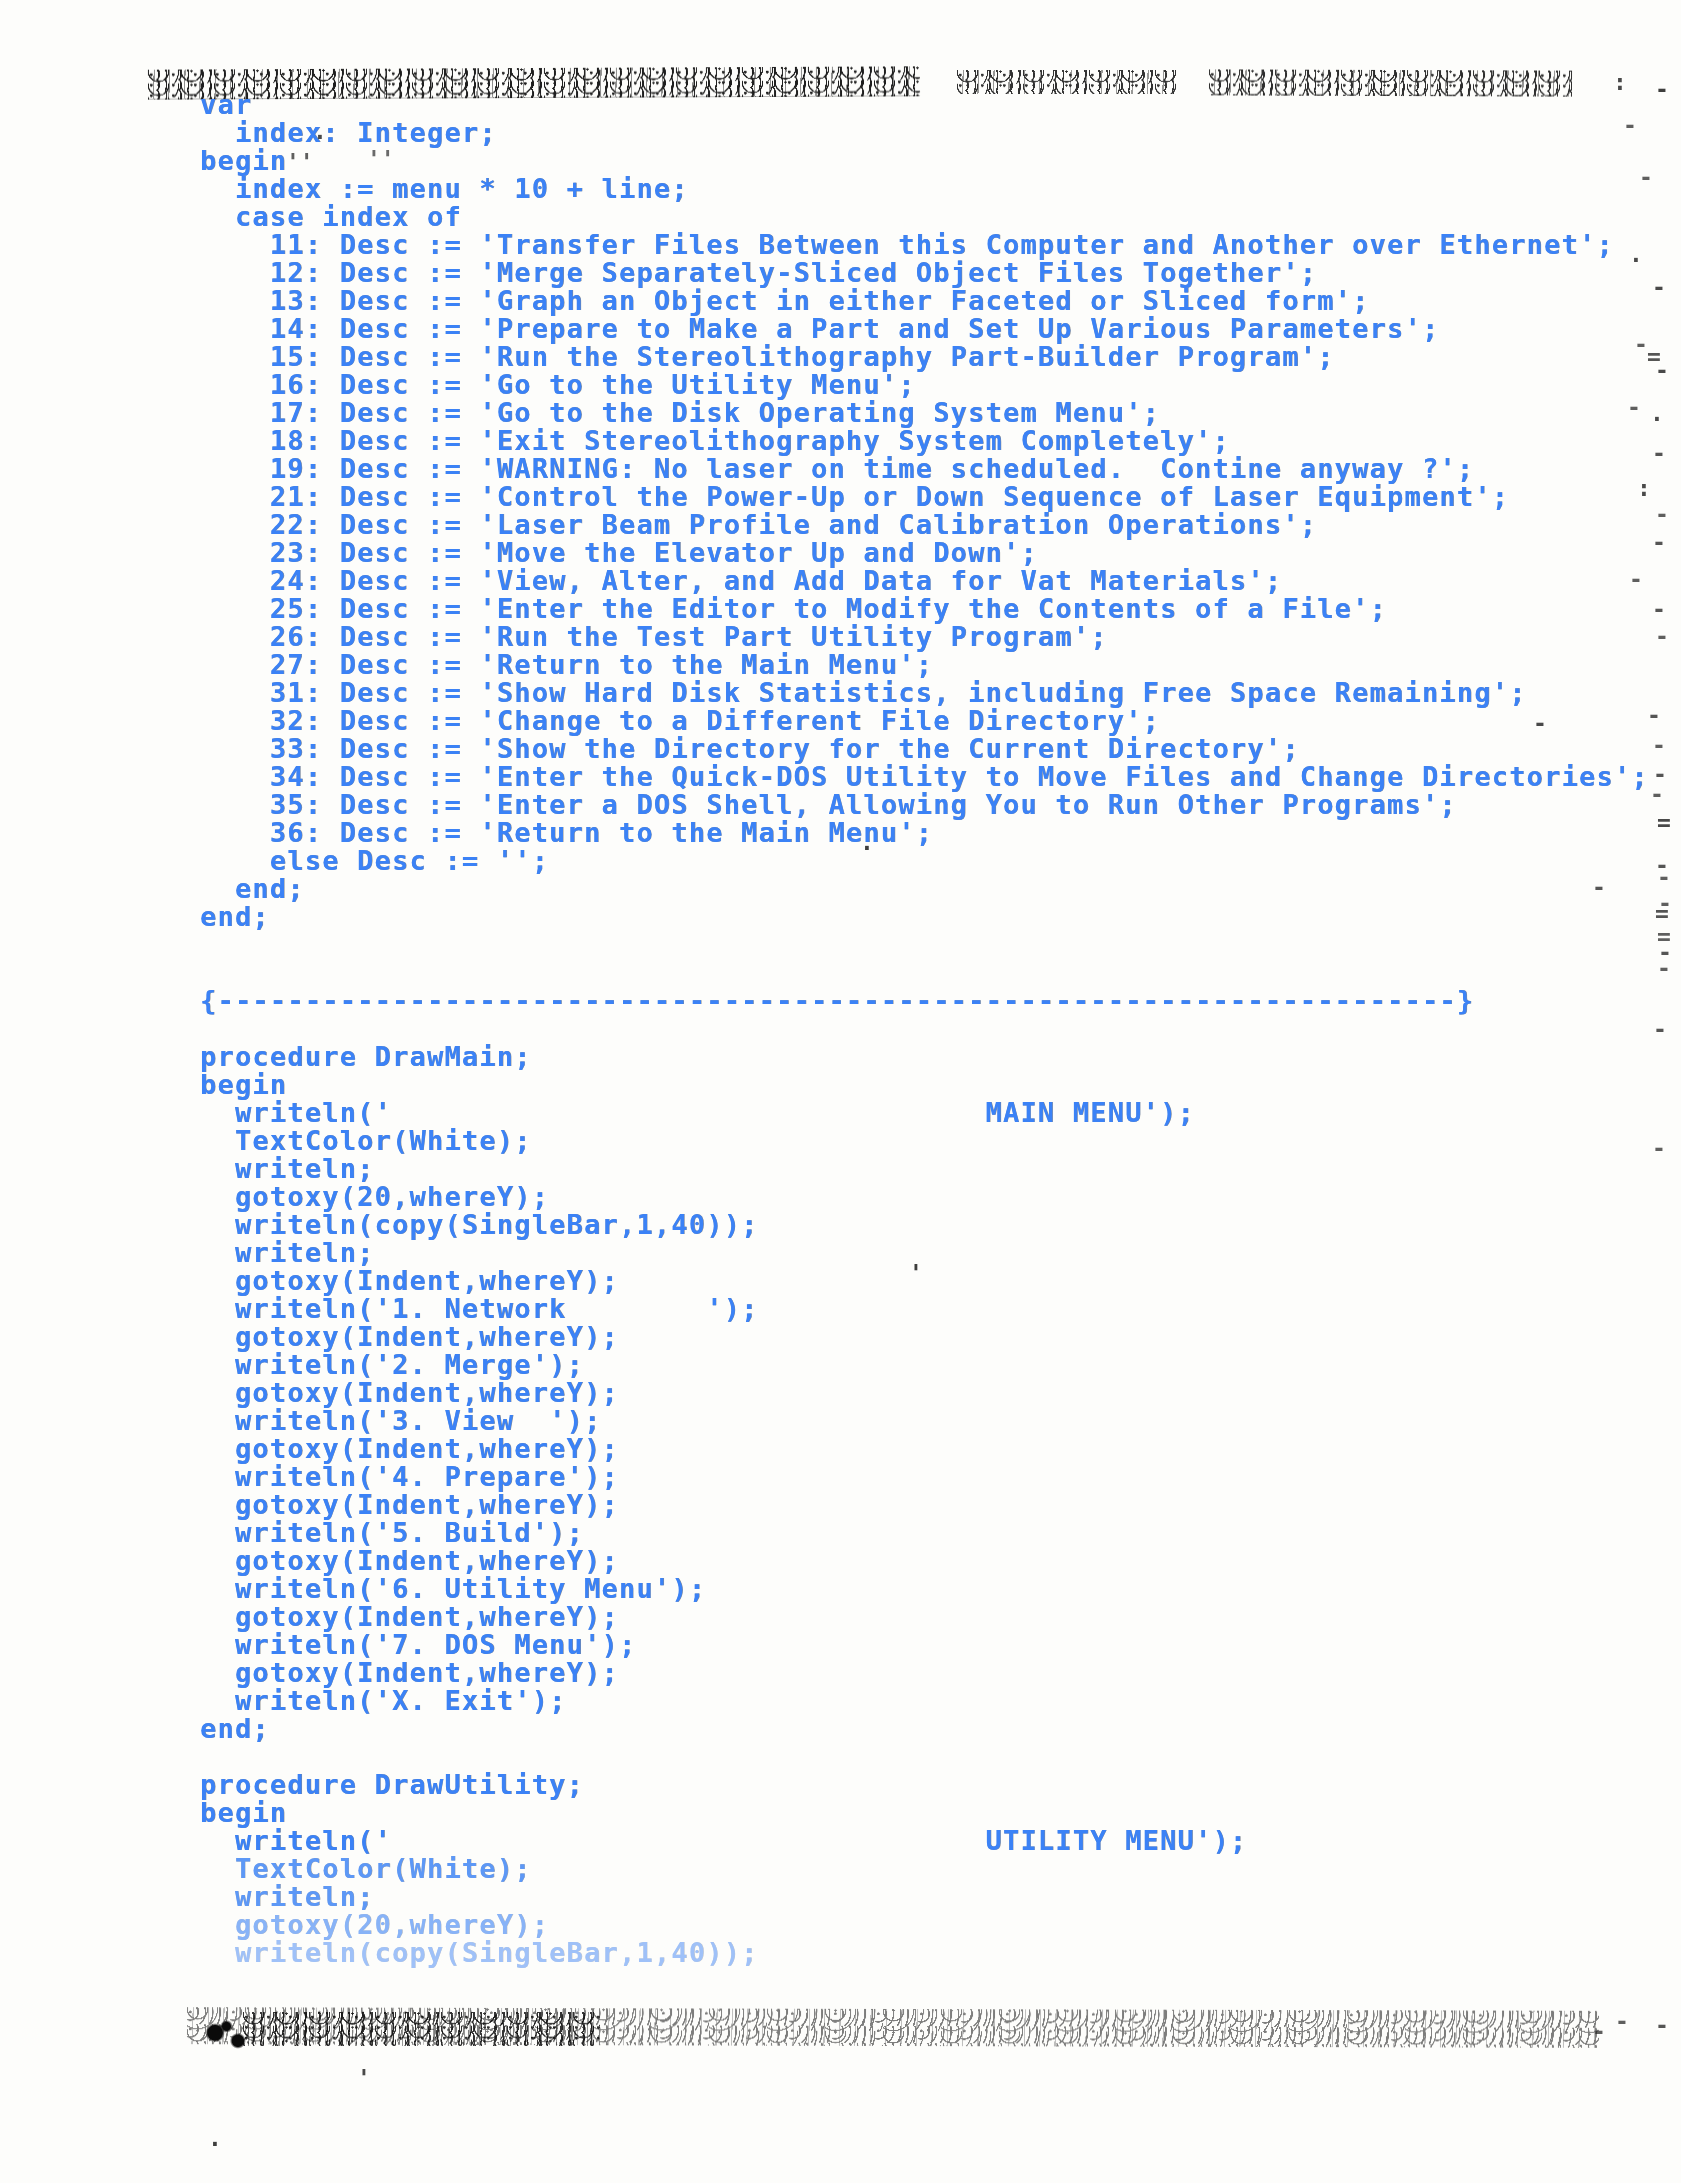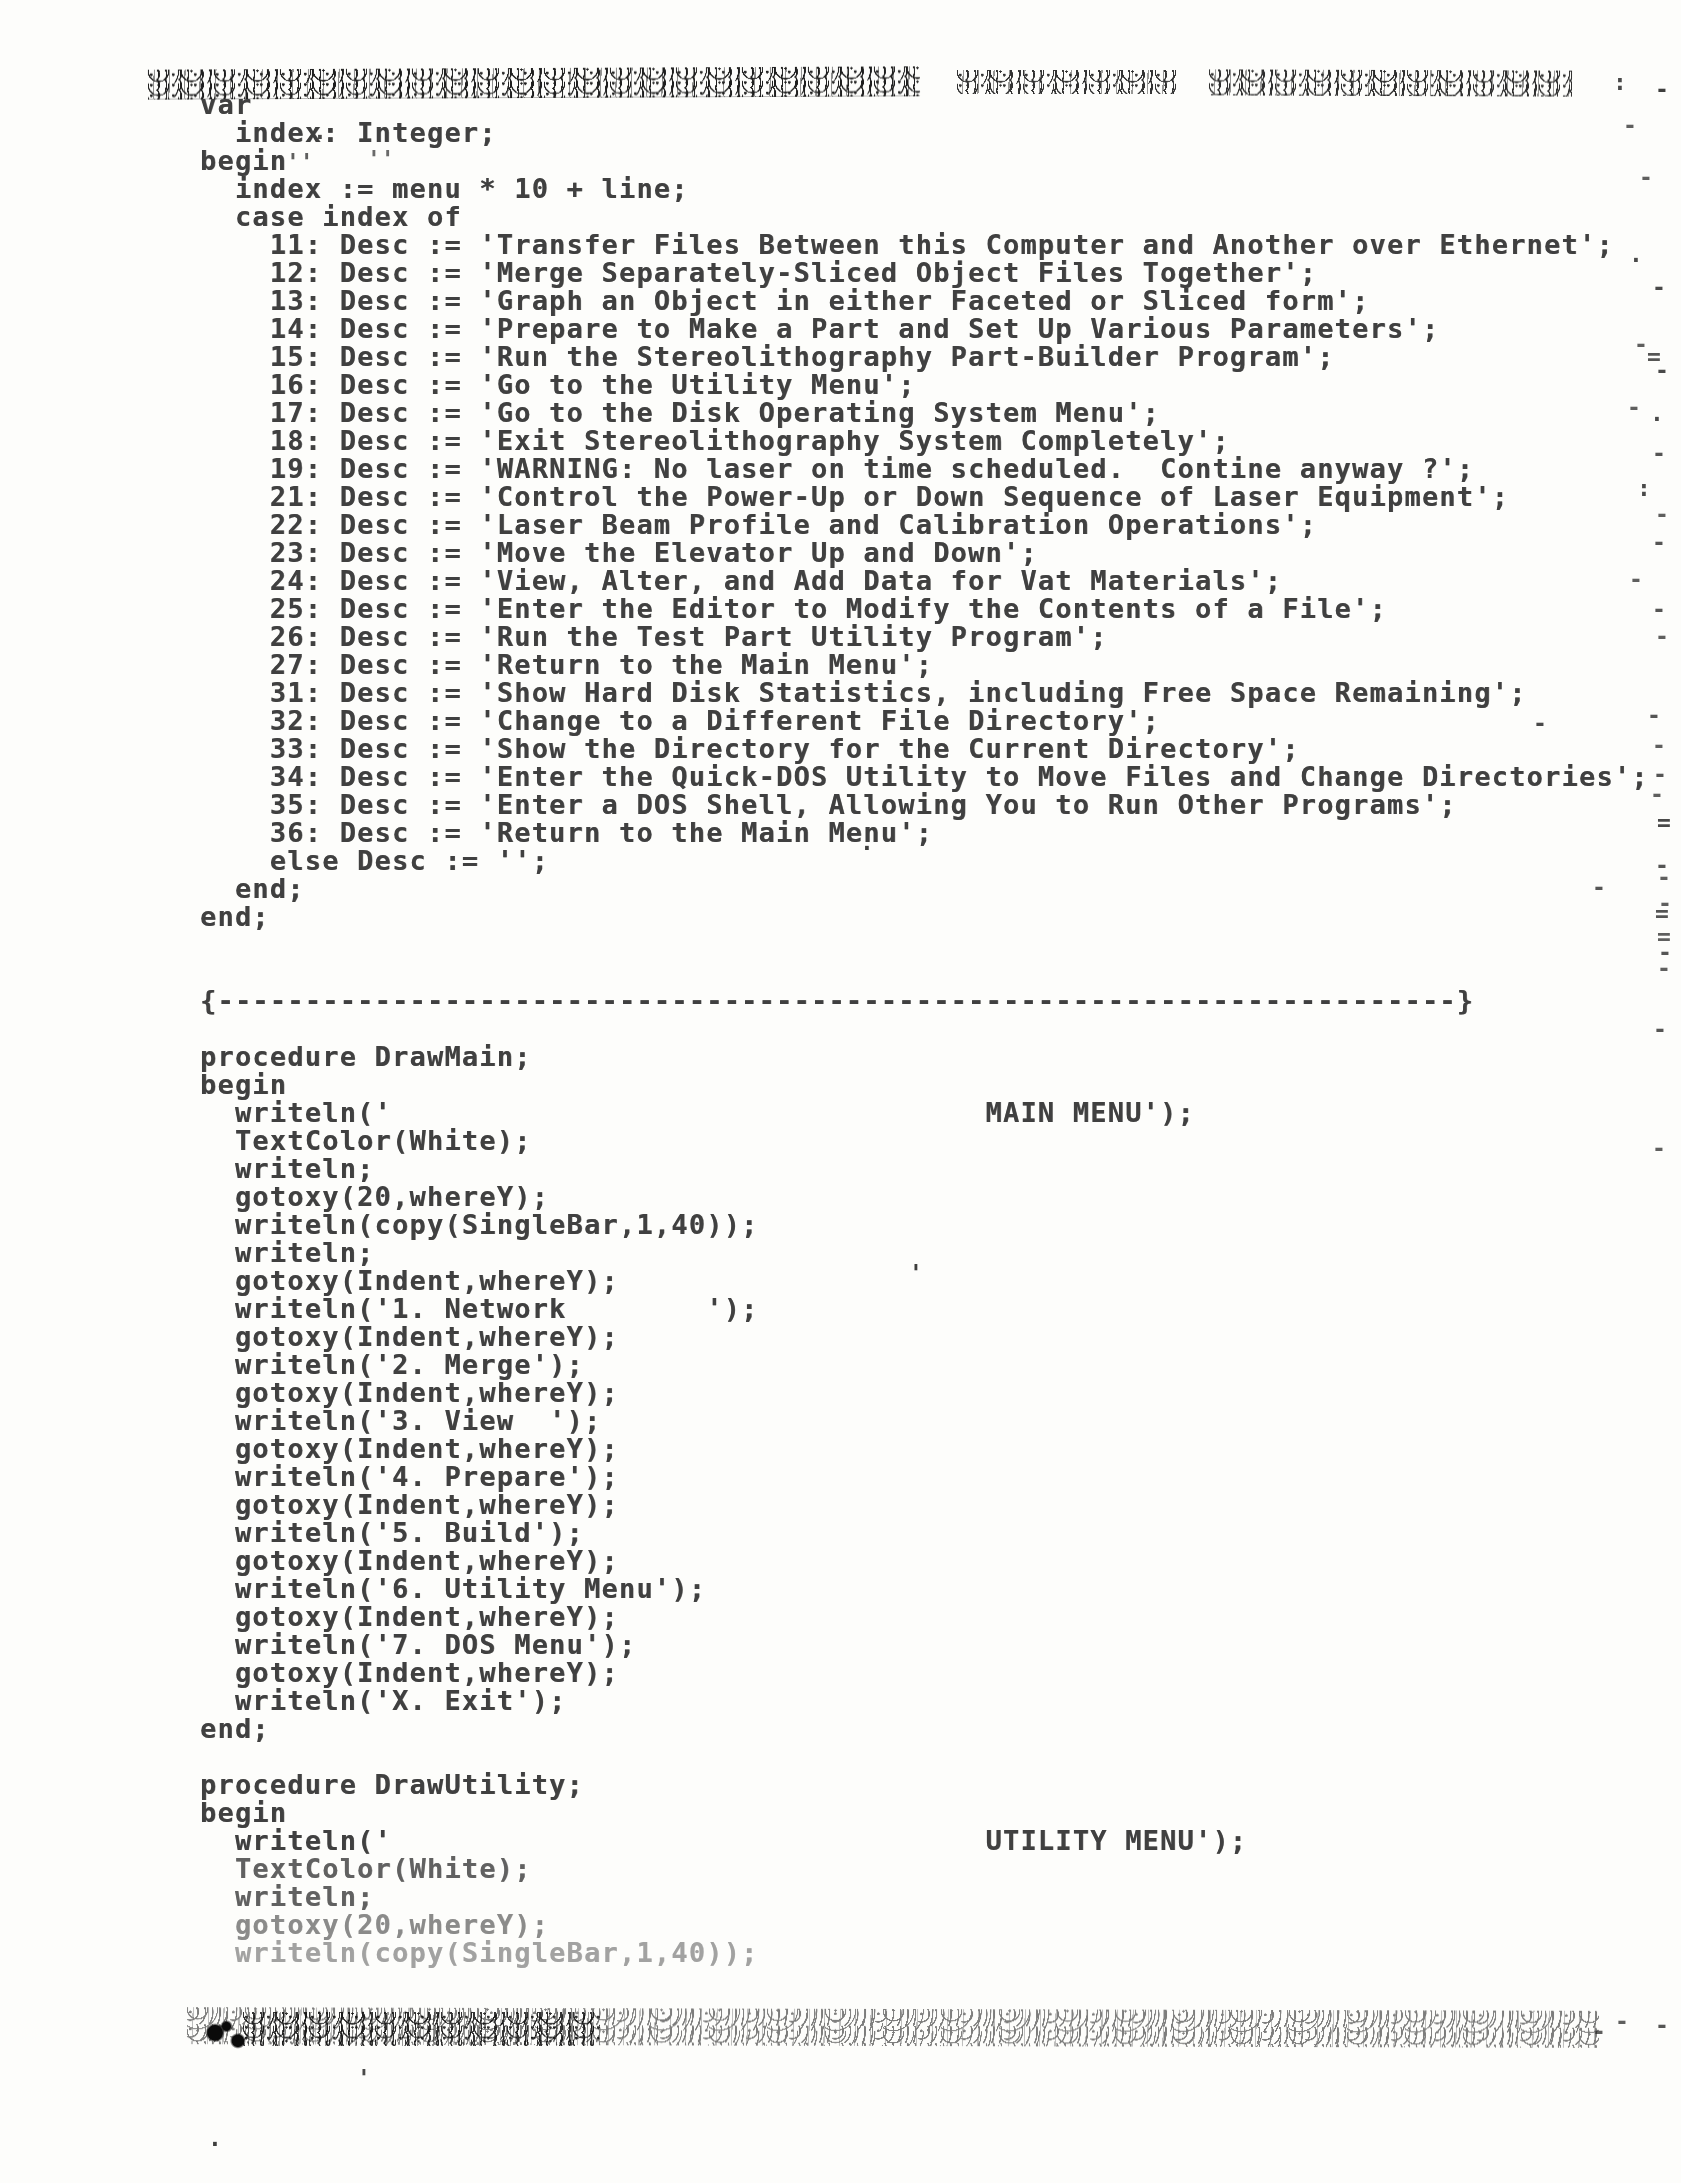--- a/index.html
+++ b/index.html
@@ -12,21 +12,21 @@
   }
   .listing{
     position:absolute;
     left:200px;top:63px;
     margin:0;
     font-family:"DejaVu Sans Mono", monospace;
     font-weight:bold;
     font-size:27px;
     line-height:28px;
     letter-spacing:1.2px;
-    color:#404040;
+    color:#3b82f6;
     white-space:pre;
     text-shadow:0.4px 0 0 rgba(0,0,0,0.45);
   }
   .code-line{height:28px;min-height:28px;}
   
   .f1{opacity:.82;}
   .f2{opacity:.6;filter:blur(0.3px);}
   .f3{opacity:.48;filter:blur(0.6px);}
   
   .smudge{

